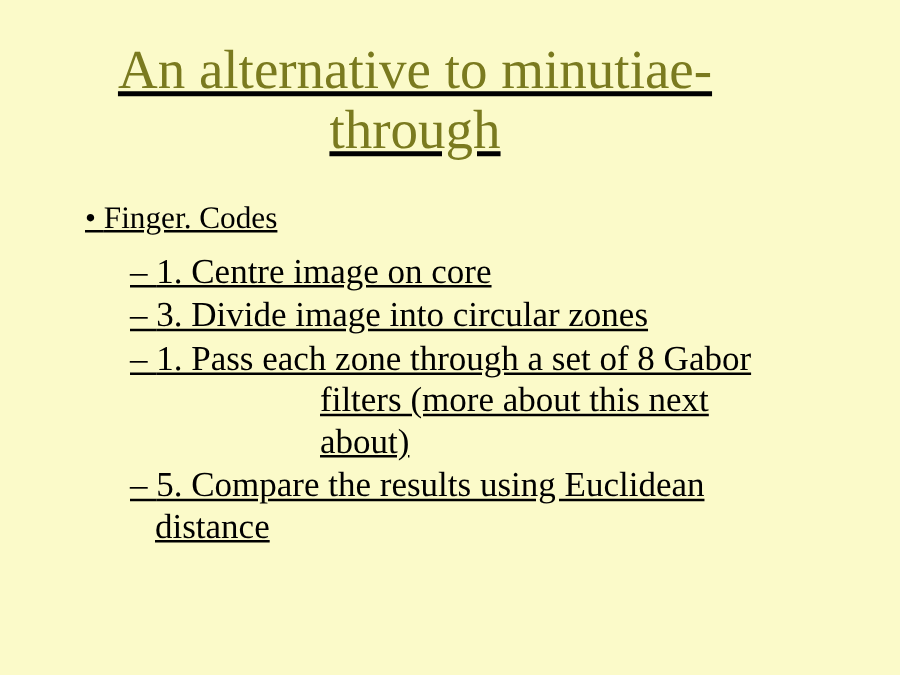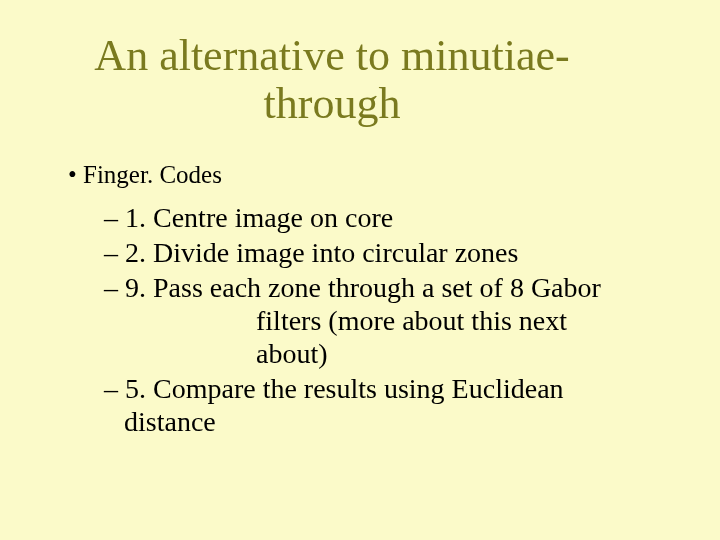--- a/index.html
+++ b/index.html
@@ -9,20 +9,21 @@
     height: 540px;
     background: #fbfac9;
     font-family: "Times New Roman", Times, serif;
     color: #000;
   }
   .slide {
     width: 664px;
     height: 540px;
     box-sizing: border-box;
     padding: 24px 48px 24px 48px;
+    text-decoration: underline;
   }
   .title {
     font-size: 44px;
     color: #7a7a1f;
     text-align: center;
     line-height: 1.1;
     margin: 8px 0 32px 0;
     font-weight: normal;
   }
   .level1 {
@@ -63,20 +64,20 @@
     <span>An alternative to minutiae-</span><br>
     <span>through</span>
   </h1>
 
   <ul class="level1">
     <li>Finger. Codes</li>
   </ul>
 
   <ul class="level2">
     <li>1. Centre image on core</li>
-    <li>2. Divide image into circular zones</li>
+    <li>3. Divide image into circular zones</li>
     <li>
-      <span>9. Pass each zone through a set of 8 Gabor</span>
+      <span>1. Pass each zone through a set of 8 Gabor</span>
       <span class="continuation">filters (more about this next about)</span>
     </li>
     <li>5. Compare the results using Euclidean distance</li>
   </ul>
 </div>
 
 </body></html>

